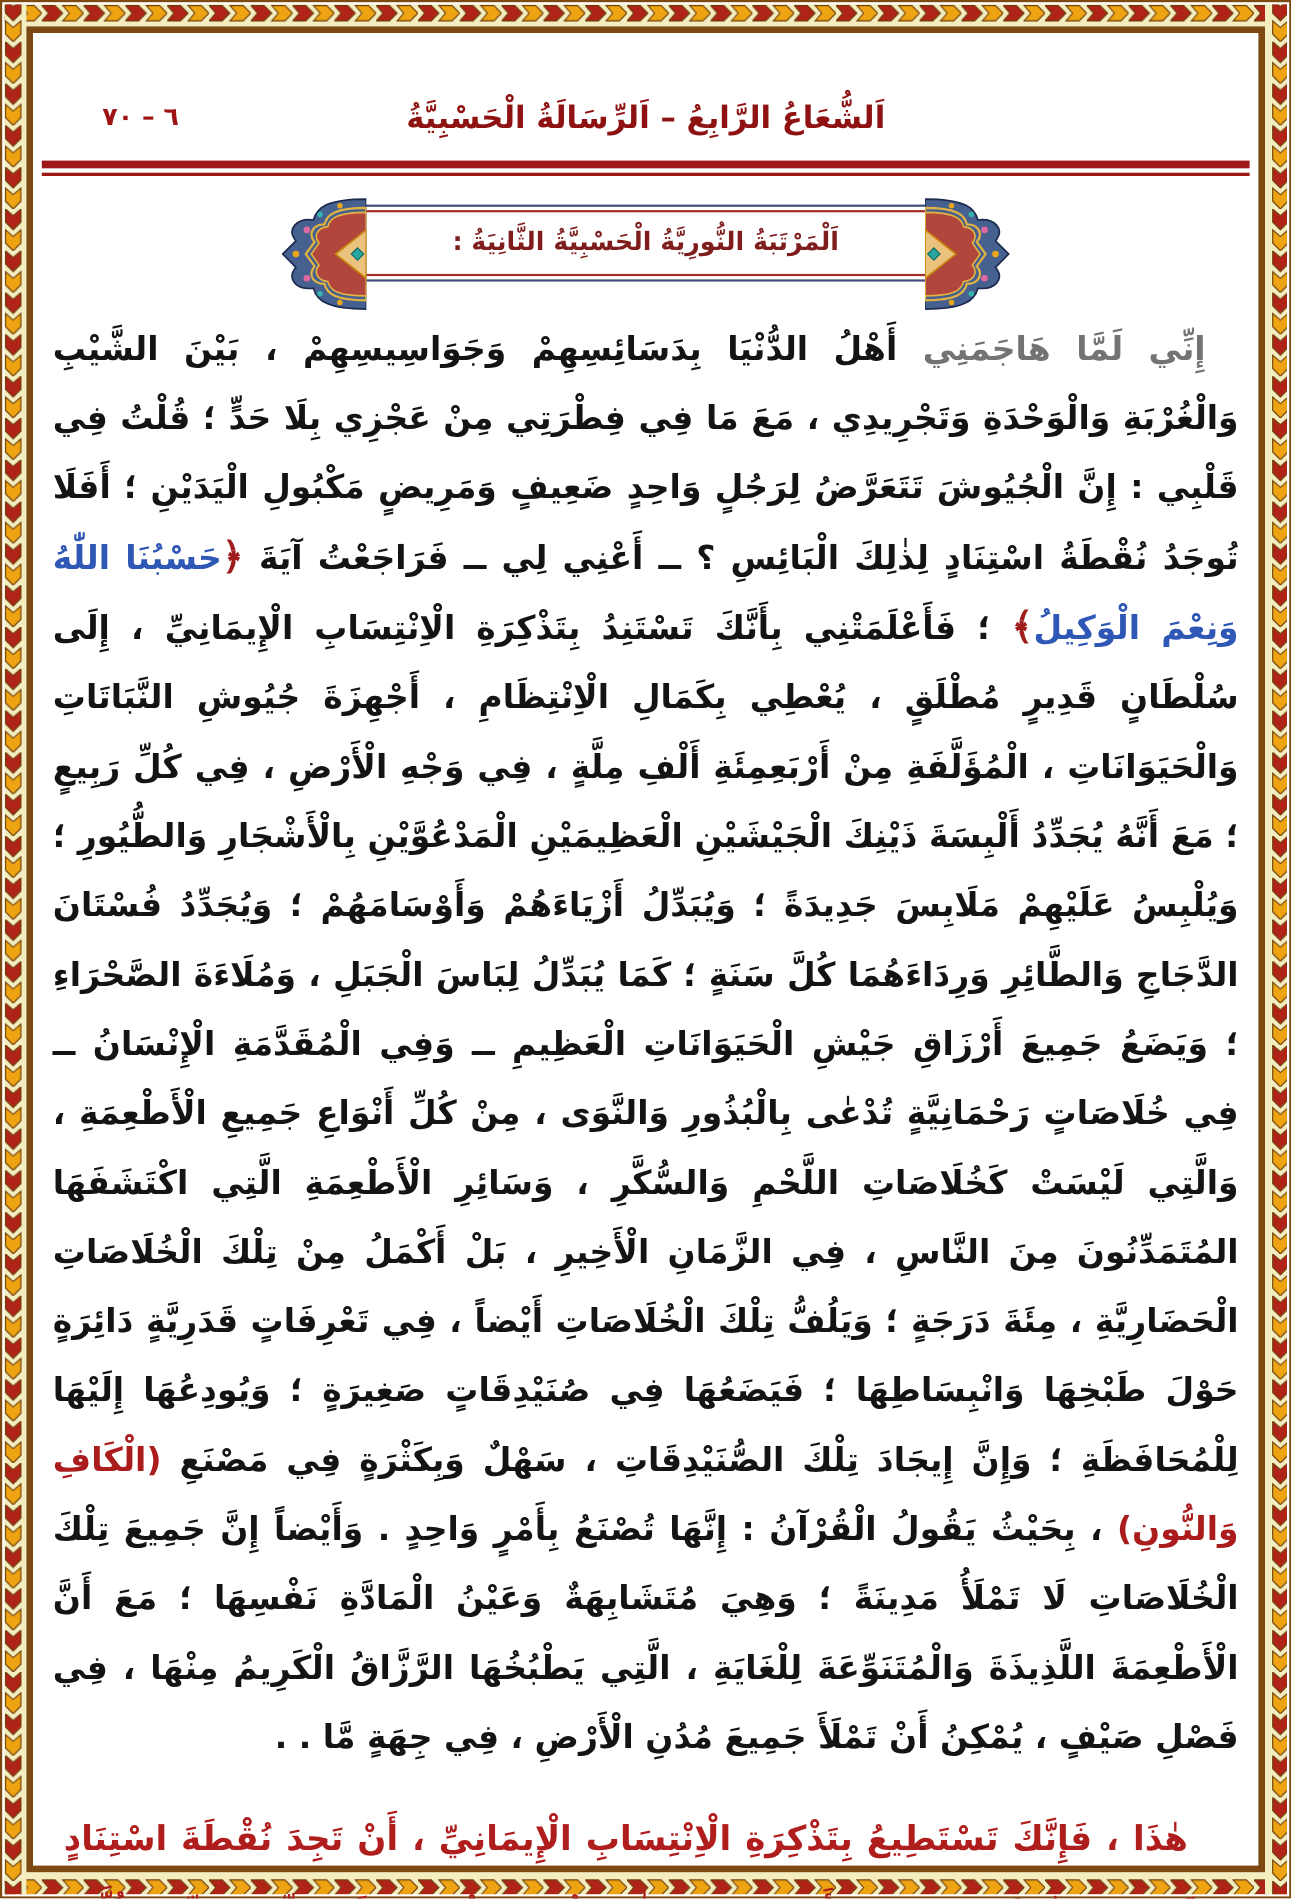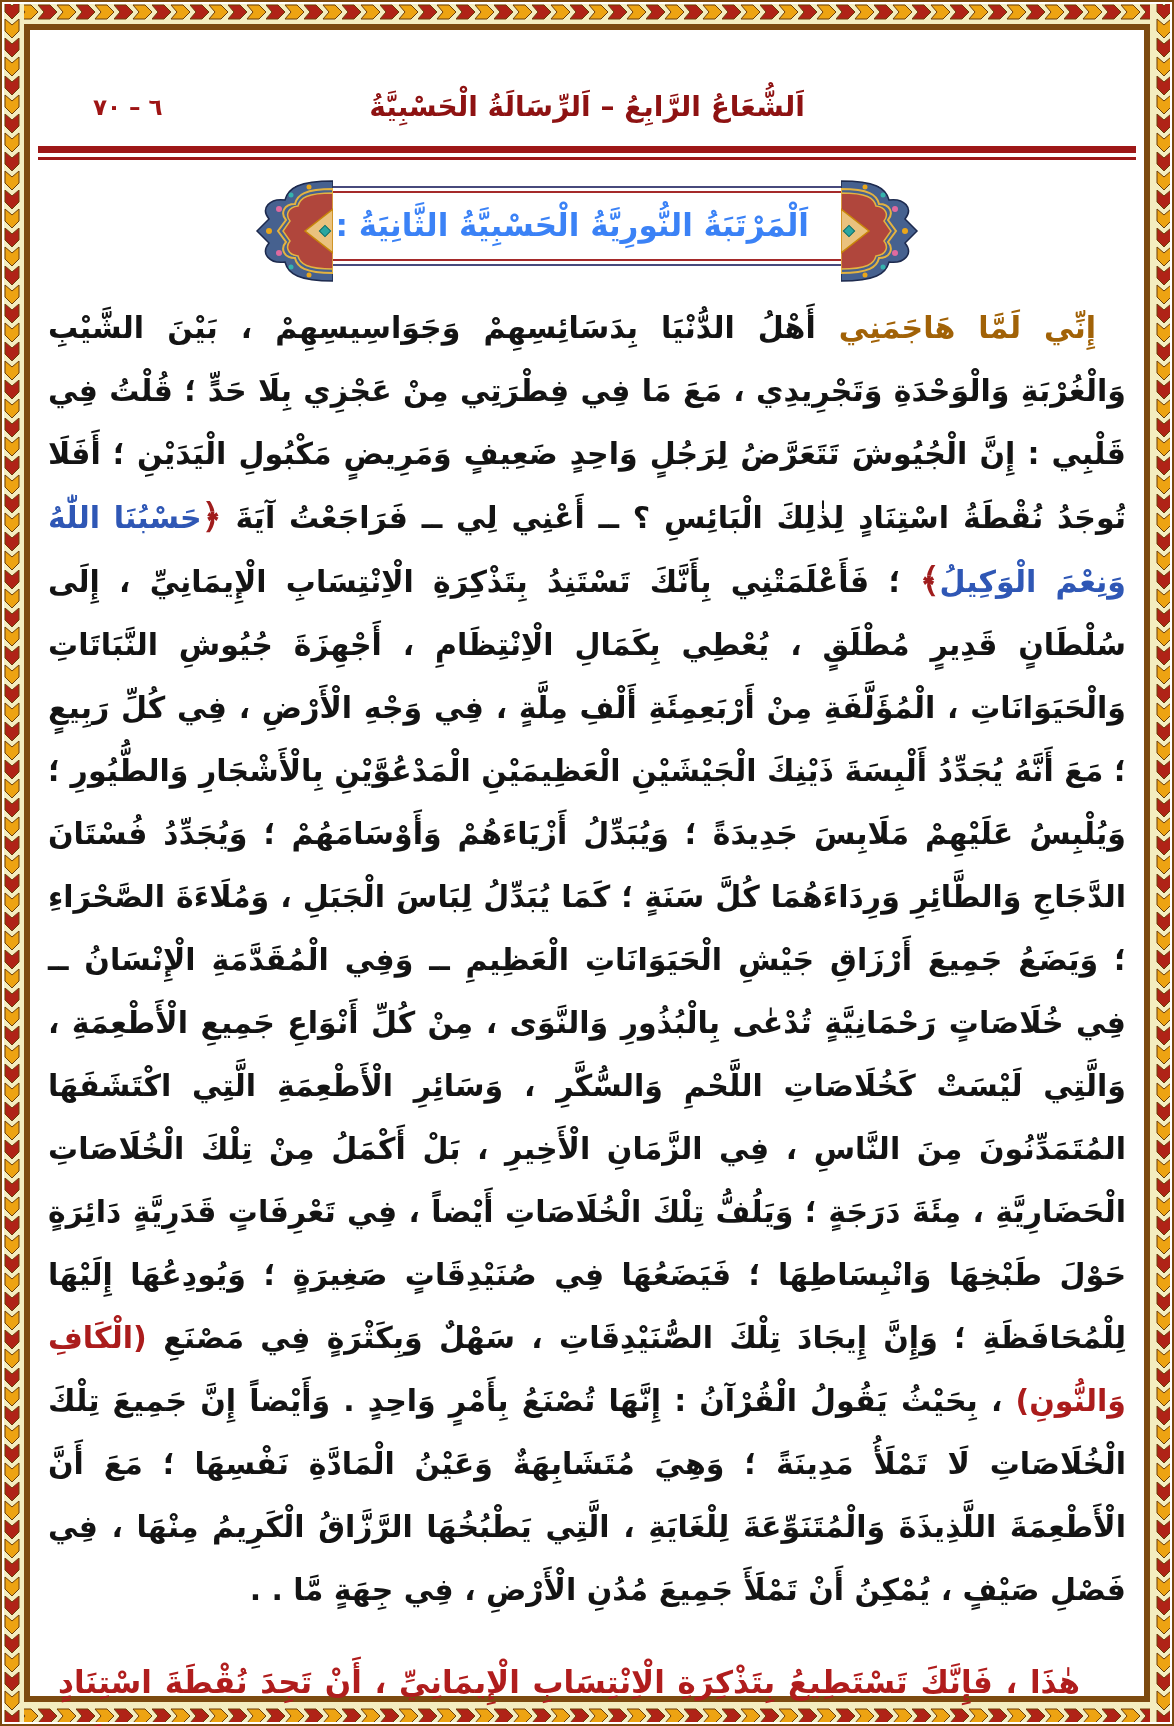--- a/index.html
+++ b/index.html
@@ -28,32 +28,32 @@
   
   .title-box-wrap{position:relative;width:584px;margin:26px auto 0;}
   .title-box{
     border-top:2px solid #474a7c;border-bottom:2px solid #474a7c;
     padding:3px 0;
   }
   .title-box-inner{
     border-top:2px solid #a52a2a;border-bottom:2px solid #a52a2a;
     padding:14px 70px 16px;text-align:center;
   }
-  .section-title{font-size:31px;font-weight:700;color:#3b82f6;white-space:nowrap;}
+  .section-title{font-size:23px;font-weight:700;color:#7f1d1d;white-space:nowrap;}
   .ornament{position:absolute;top:-7px;width:78px;height:104px;}
   .ornament.left{left:-40px;}
   .ornament.right{right:-40px;transform:scaleX(-1);}
   
   .body-text{
     margin:30px 10px 0;
     font-size:30px;font-weight:700;line-height:63px;color:#141414;
     text-align:justify;
   }
   .p1{text-indent:30px;margin:0;}
-  .lead-red{color:#a16207;}
+  .lead-red{color:#737373;}
   .verse{color:#2f57b5;}
   .bracket{color:#a01d1d;font-size:34px;}
   .kaf-nun{color:#ab1c1c;}
   .p2{
     margin:26px 10px 0;text-indent:36px;
     font-size:31px;font-weight:700;line-height:70px;color:#b01d1d;
     text-align:justify;
   }
 </style>
 </head>

